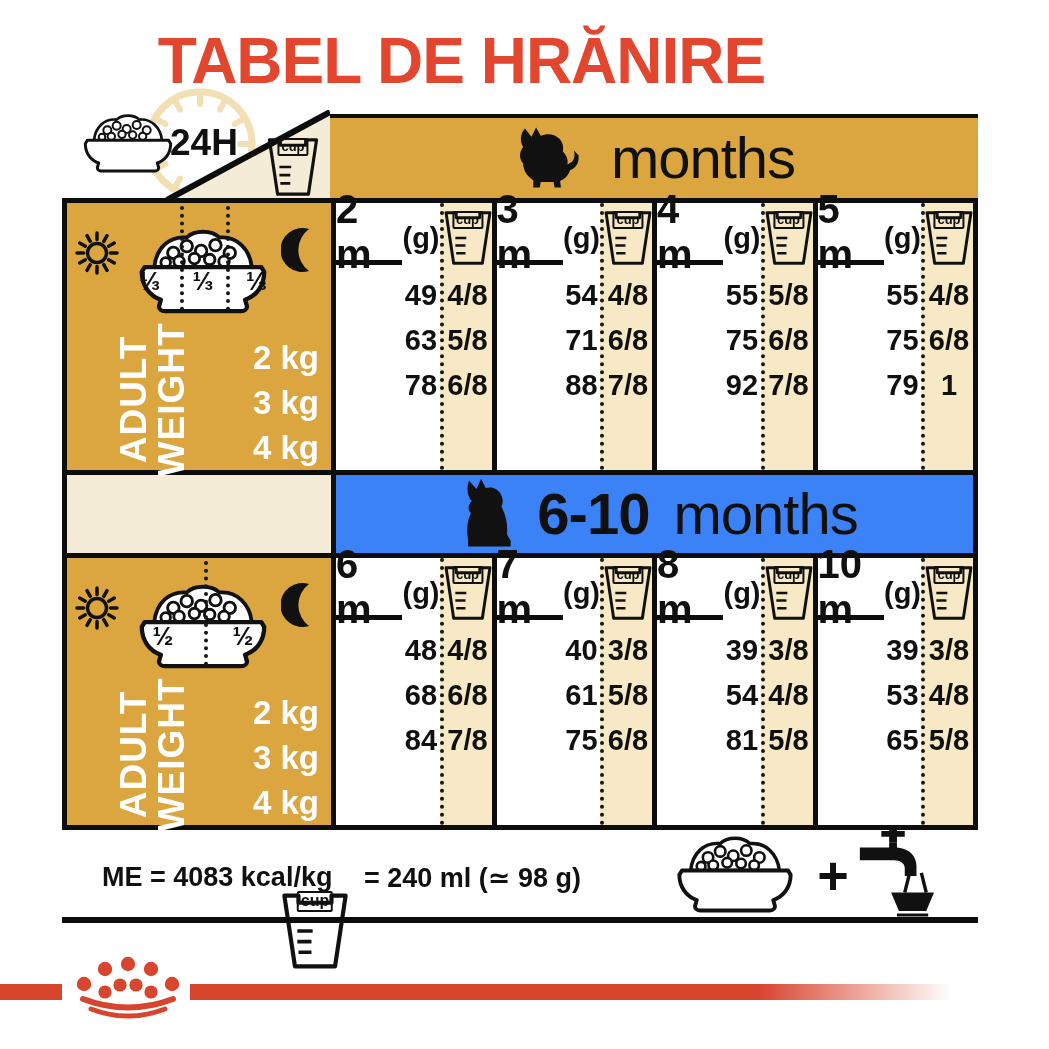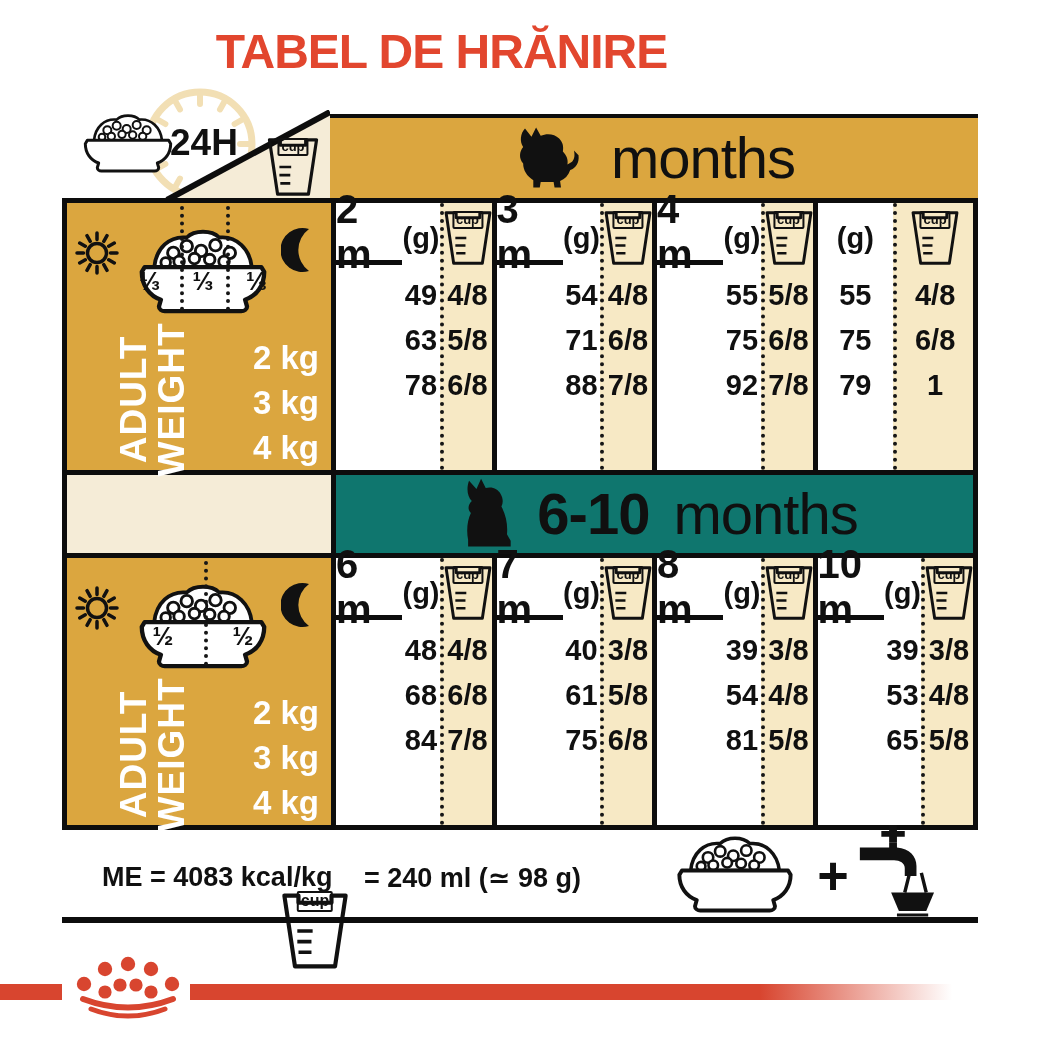--- a/index.html
+++ b/index.html
@@ -1,22 +1,22 @@
 <!DOCTYPE html>
 <html><head>
 <meta charset="utf-8">
 <style>
   html,body{margin:0;padding:0;background:#fff;}
   .page{position:relative;width:1049px;height:1049px;background:#fff;overflow:hidden;
         font-family:"Liberation Sans","DejaVu Sans",sans-serif;color:#101010;}
   .abs{position:absolute;}
 
   
-  .title{left:0;top:24px;width:883px;text-align:center;font-size:48px;font-weight:bold;
-         letter-spacing:-1px;color:#E2462E;}
+  .title{left:0;top:24px;width:883px;text-align:center;font-size:64px;font-weight:bold;
+         letter-spacing:-1px;color:#E2462E;padding-left:20px;}
 
   
   .clock{left:140px;top:84px;width:120px;height:120px;}
   .bowl24{left:78px;top:110px;width:100px;height:66px;}
   .h24{left:170px;top:122px;font-size:37px;font-weight:bold;}
   .tri{left:160px;top:110px;width:170px;height:90px;}
   .goldband{left:330px;top:114px;width:648px;height:84px;background:#DBA63F;
             border-top:4px solid #0d0d0d;box-sizing:border-box;
             display:flex;align-items:center;justify-content:center;gap:26px;}
   .range{font-size:58px;font-weight:bold;letter-spacing:-1px;line-height:1;}
@@ -38,21 +38,21 @@
   .half{flex:1;display:flex;flex-direction:column;align-items:center;}
   .cuphalf{background:#F7E9C5;border-left:4px dotted #161616;box-sizing:border-box;}
   .ucell{height:70px;display:flex;align-items:center;justify-content:center;width:100%;}
   .gsym{font-size:29px;font-weight:bold;}
   .vcell{height:45px;display:flex;align-items:center;justify-content:center;
          font-size:29px;font-weight:bold;width:100%;}
 
   
   .band{height:88px;box-sizing:border-box;border-top:5px solid #0d0d0d;border-bottom:5px solid #0d0d0d;display:flex;}
   .bandleft{width:269px;box-sizing:border-box;border-right:5px solid #0d0d0d;background:#F5ECD7;}
-  .bandright{flex:1;background:#0f766e;display:flex;align-items:center;justify-content:center;gap:24px;}
+  .bandright{flex:1;background:#3b82f6;display:flex;align-items:center;justify-content:center;gap:24px;}
 
   
   .sun{position:absolute;left:6px;top:26px;width:48px;height:48px;}
   .moon{position:absolute;left:214px;top:24px;width:34px;height:46px;}
   .bowlwrap{position:absolute;left:56px;top:24px;width:160px;height:88px;}
   .fracrow{position:absolute;left:56px;top:64px;width:160px;display:flex;}
   .frac{flex:1;text-align:center;font-size:25px;font-weight:bold;color:#111;}
   .dash{position:absolute;top:3px;height:105px;width:0;border-left:4px dotted #161616;}
   .awwrap{position:absolute;left:16px;top:126px;width:140px;height:140px;
           display:flex;align-items:center;justify-content:center;}
@@ -295,20 +295,21 @@
                   </span>
                 </div>
               <div class="vcell">5/8</div>
               <div class="vcell">6/8</div>
               <div class="vcell">7/8</div>
             </div>
           </div>
         </div>
 
         <div class="mcol last">
+          <div class="mhead">5 m</div>
           <div class="mbody">
             <div class="half">
               <div class="ucell gsym">(g)</div>
               <div class="vcell">55</div>
               <div class="vcell">75</div>
               <div class="vcell">79</div>
             </div>
             <div class="half cuphalf">
               <div class="ucell">
                   <span class="cupicon cup-s">

